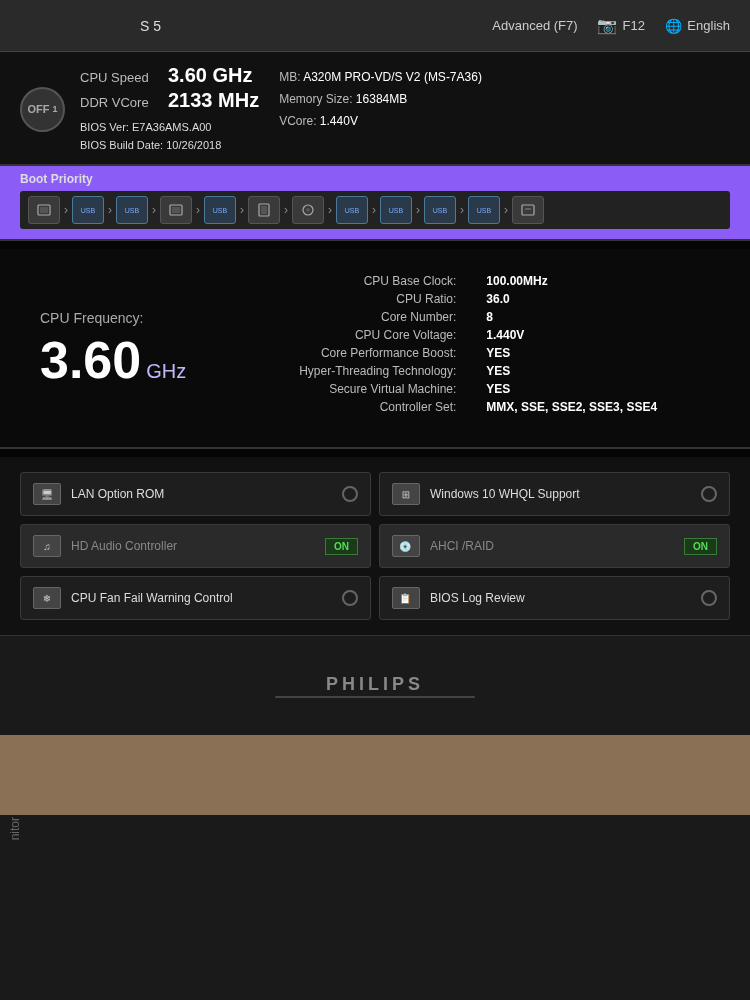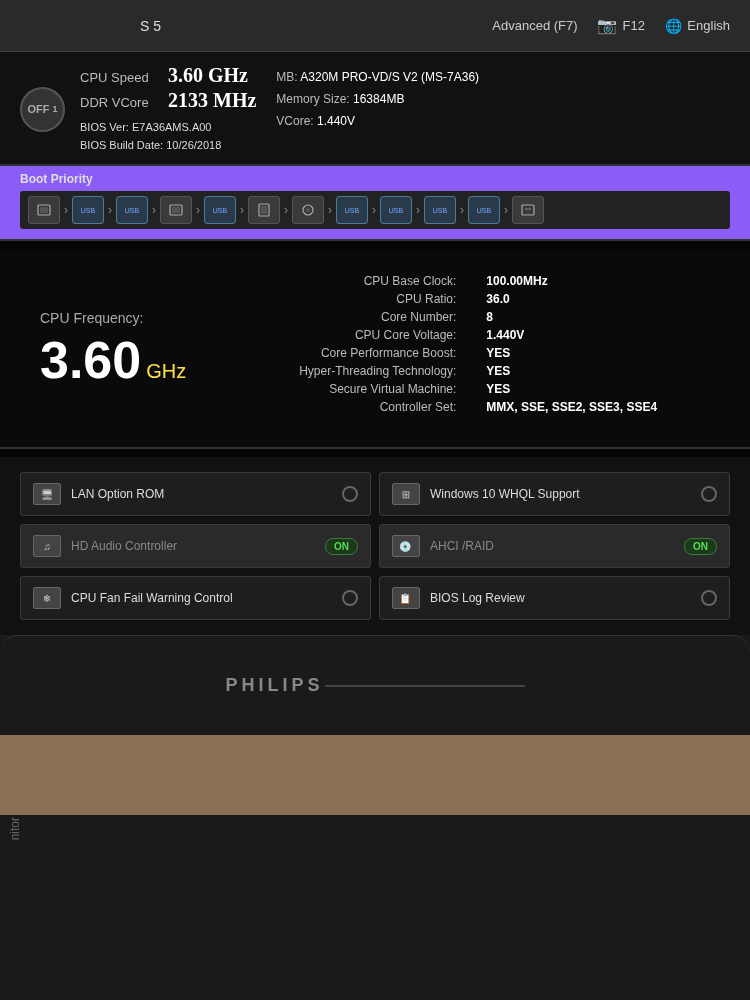--- a/index.html
+++ b/index.html
@@ -75,21 +75,20 @@
     }
     .cpu-speed-label {
       color: #bbb;
       font-size: 13px;
       width: 80px;
     }
     .cpu-speed-value {
       color: white;
       font-size: 20px;
       font-weight: bold;
-      font-family: Liberation Serif, serif;
     }
     .bios-build-block {
       color: #aaa;
       font-size: 11px;
       margin-top: 6px;
       line-height: 18px;
     }
     .bios-build-block span {
       color: #ddd;
     }
@@ -170,21 +169,21 @@
       font-size: 14px;
       margin-bottom: 8px;
     }
     .cpu-freq-value {
       color: white;
       font-size: 52px;
       font-weight: bold;
       line-height: 1;
     }
     .cpu-freq-unit {
-      color: #fde047;
+      color: #c4b5fd;
       font-size: 20px;
       margin-left: 5px;
     }
 
     .cpu-details-grid {
       flex: 1;
       display: grid;
       grid-template-columns: auto auto;
       gap: 4px 30px;
       align-content: start;
@@ -239,21 +238,21 @@
       color: #ddd;
       font-size: 12px;
       flex: 1;
     }
     .option-label.dimmed {
       color: #888;
     }
     .option-toggle {
       background: #1a3a1a;
       border: 1px solid #3a7a3a;
-      border-radius: 8px;
+      border-radius: 0;
       padding: 2px 8px;
       color: #5d5;
       font-size: 10px;
       font-weight: bold;
     }
     .option-circle {
       width: 16px;
       height: 16px;
       border-radius: 50%;
       border: 2px solid #555;
@@ -272,26 +271,25 @@
       font-size: 12px;
       writing-mode: vertical-rl;
       transform: rotate(180deg);
     }
 
     
     .monitor-bottom {
       background: #1a1a1a;
       height: 100px;
       display: flex;
-      flex-direction: row;
+      flex-direction: column;
       align-items: center;
       justify-content: center;
       gap: 1px;
       border-top: 1px solid #333;
-      border-radius: 18px;
     }
     .philips-logo {
       color: #888;
       font-size: 18px;
       letter-spacing: 4px;
       font-weight: bold;
     }
     .monitor-stand-line {
       width: 200px;
       height: 2px;

